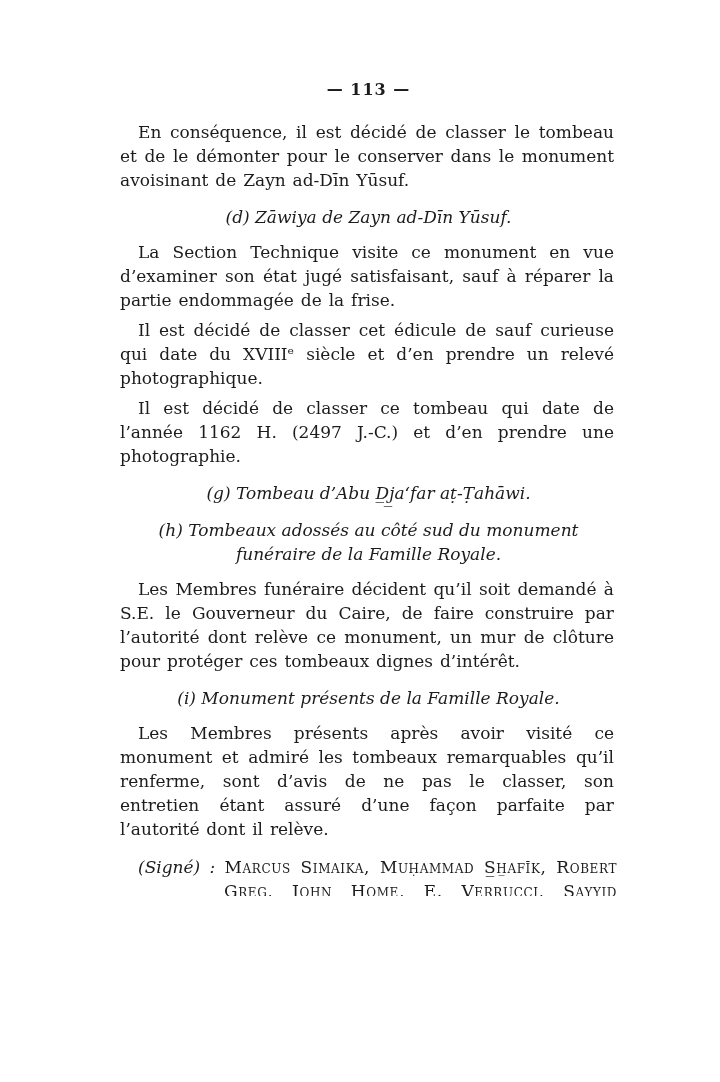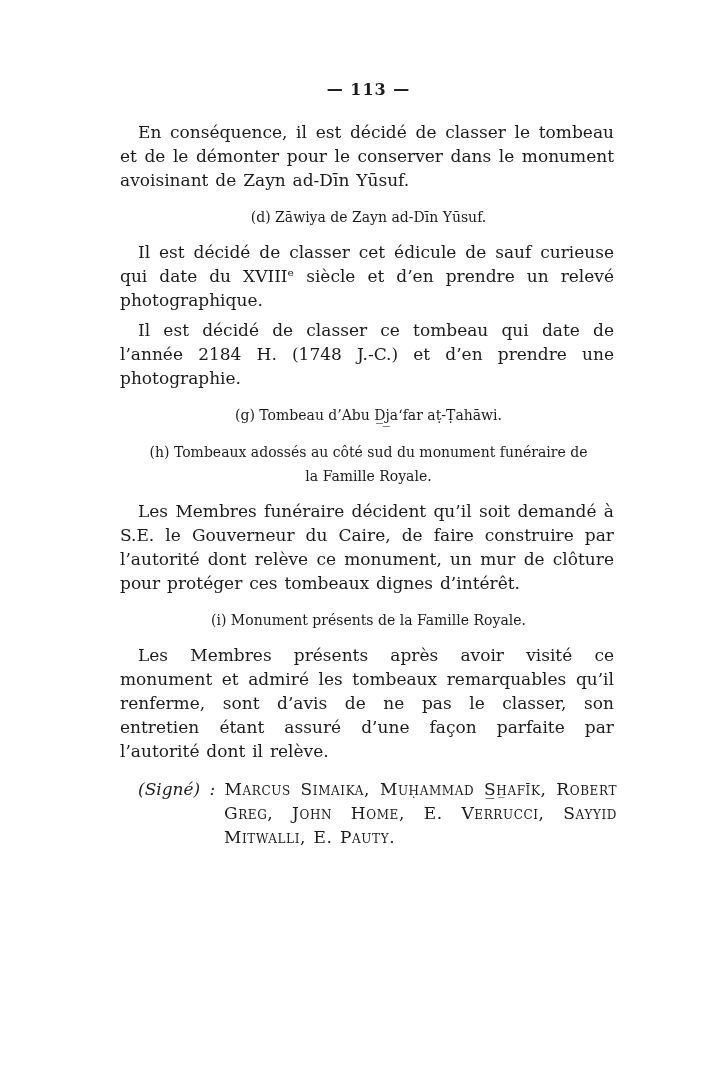--- a/index.html
+++ b/index.html
@@ -32,22 +32,23 @@
     margin-bottom: 18px;
     font-size: 16px;
   }
   p.para {
     margin: 0 3px 6px 0;
     text-align: justify;
     text-indent: 18px;
     word-spacing: 1.5px;
   }
   .heading {
+    font-style: italic;
     font-weight: normal;
-    font-size: 14px;
+    font-size: 17px;
     text-align: center;
     margin: 13px auto 11px auto;
     max-width: 440px;
     line-height: 24px;
   }
   .signature {
     margin-top: 14px;
     padding-left: 104px;
     text-indent: -86px;
     text-align: justify;
@@ -65,24 +66,25 @@
 <body>
 
 <div class="page">
   <div class="content">
 
     <div class="page-number">— 113 —</div>
 
     <p class="para">En conséquence, il est décidé de classer le tombeau et de le démonter pour le conserver dans le monument avoisinant de Zayn ad-Dīn Yūsuf.</p>
 
     <h3 class="heading">(d) Zāwiya de Zayn ad-Dīn Yūsuf.</h3>
+    <p class="para">La Section Technique visite ce monument en vue d’examiner son état jugé satisfaisant, sauf à réparer la partie endommagée de la frise.</p>
 
     <p class="para">Il est décidé de classer cet édicule de sauf curieuse qui date du XVIIIᵉ siècle et d’en prendre un relevé photographique.</p>
 
-    <p class="para">Il est décidé de classer ce tombeau qui date de l’année 2184 H. (1748 J.-C.) et d’en prendre une photographie.</p>
+    <p class="para">Il est décidé de classer ce tombeau qui date de l’année 1162 H. (2497 J.-C.) et d’en prendre une photographie.</p>
 
     <h3 class="heading">(g) Tombeau d’Abu D̲j̲a‘far aṭ-Ṭahāwi.</h3>
 
     <h3 class="heading">(h) Tombeaux adossés au côté sud du monument funéraire de la Famille Royale.</h3>
     <p class="para">Les Membres funéraire décident qu’il soit demandé à S.E. le Gouverneur du Caire, de faire construire par l’autorité dont relève ce monument, un mur de clôture pour protéger ces tombeaux dignes d’intérêt.</p>
 
     <h3 class="heading">(i) Monument présents de la Famille Royale.</h3>
     <p class="para">Les Membres présents après avoir visité ce monument et admiré les tombeaux remarquables qu’il renferme, sont d’avis de ne pas le classer, son entretien étant assuré d’une façon parfaite par l’autorité dont il relève.</p>
 
     <div class="signature">

